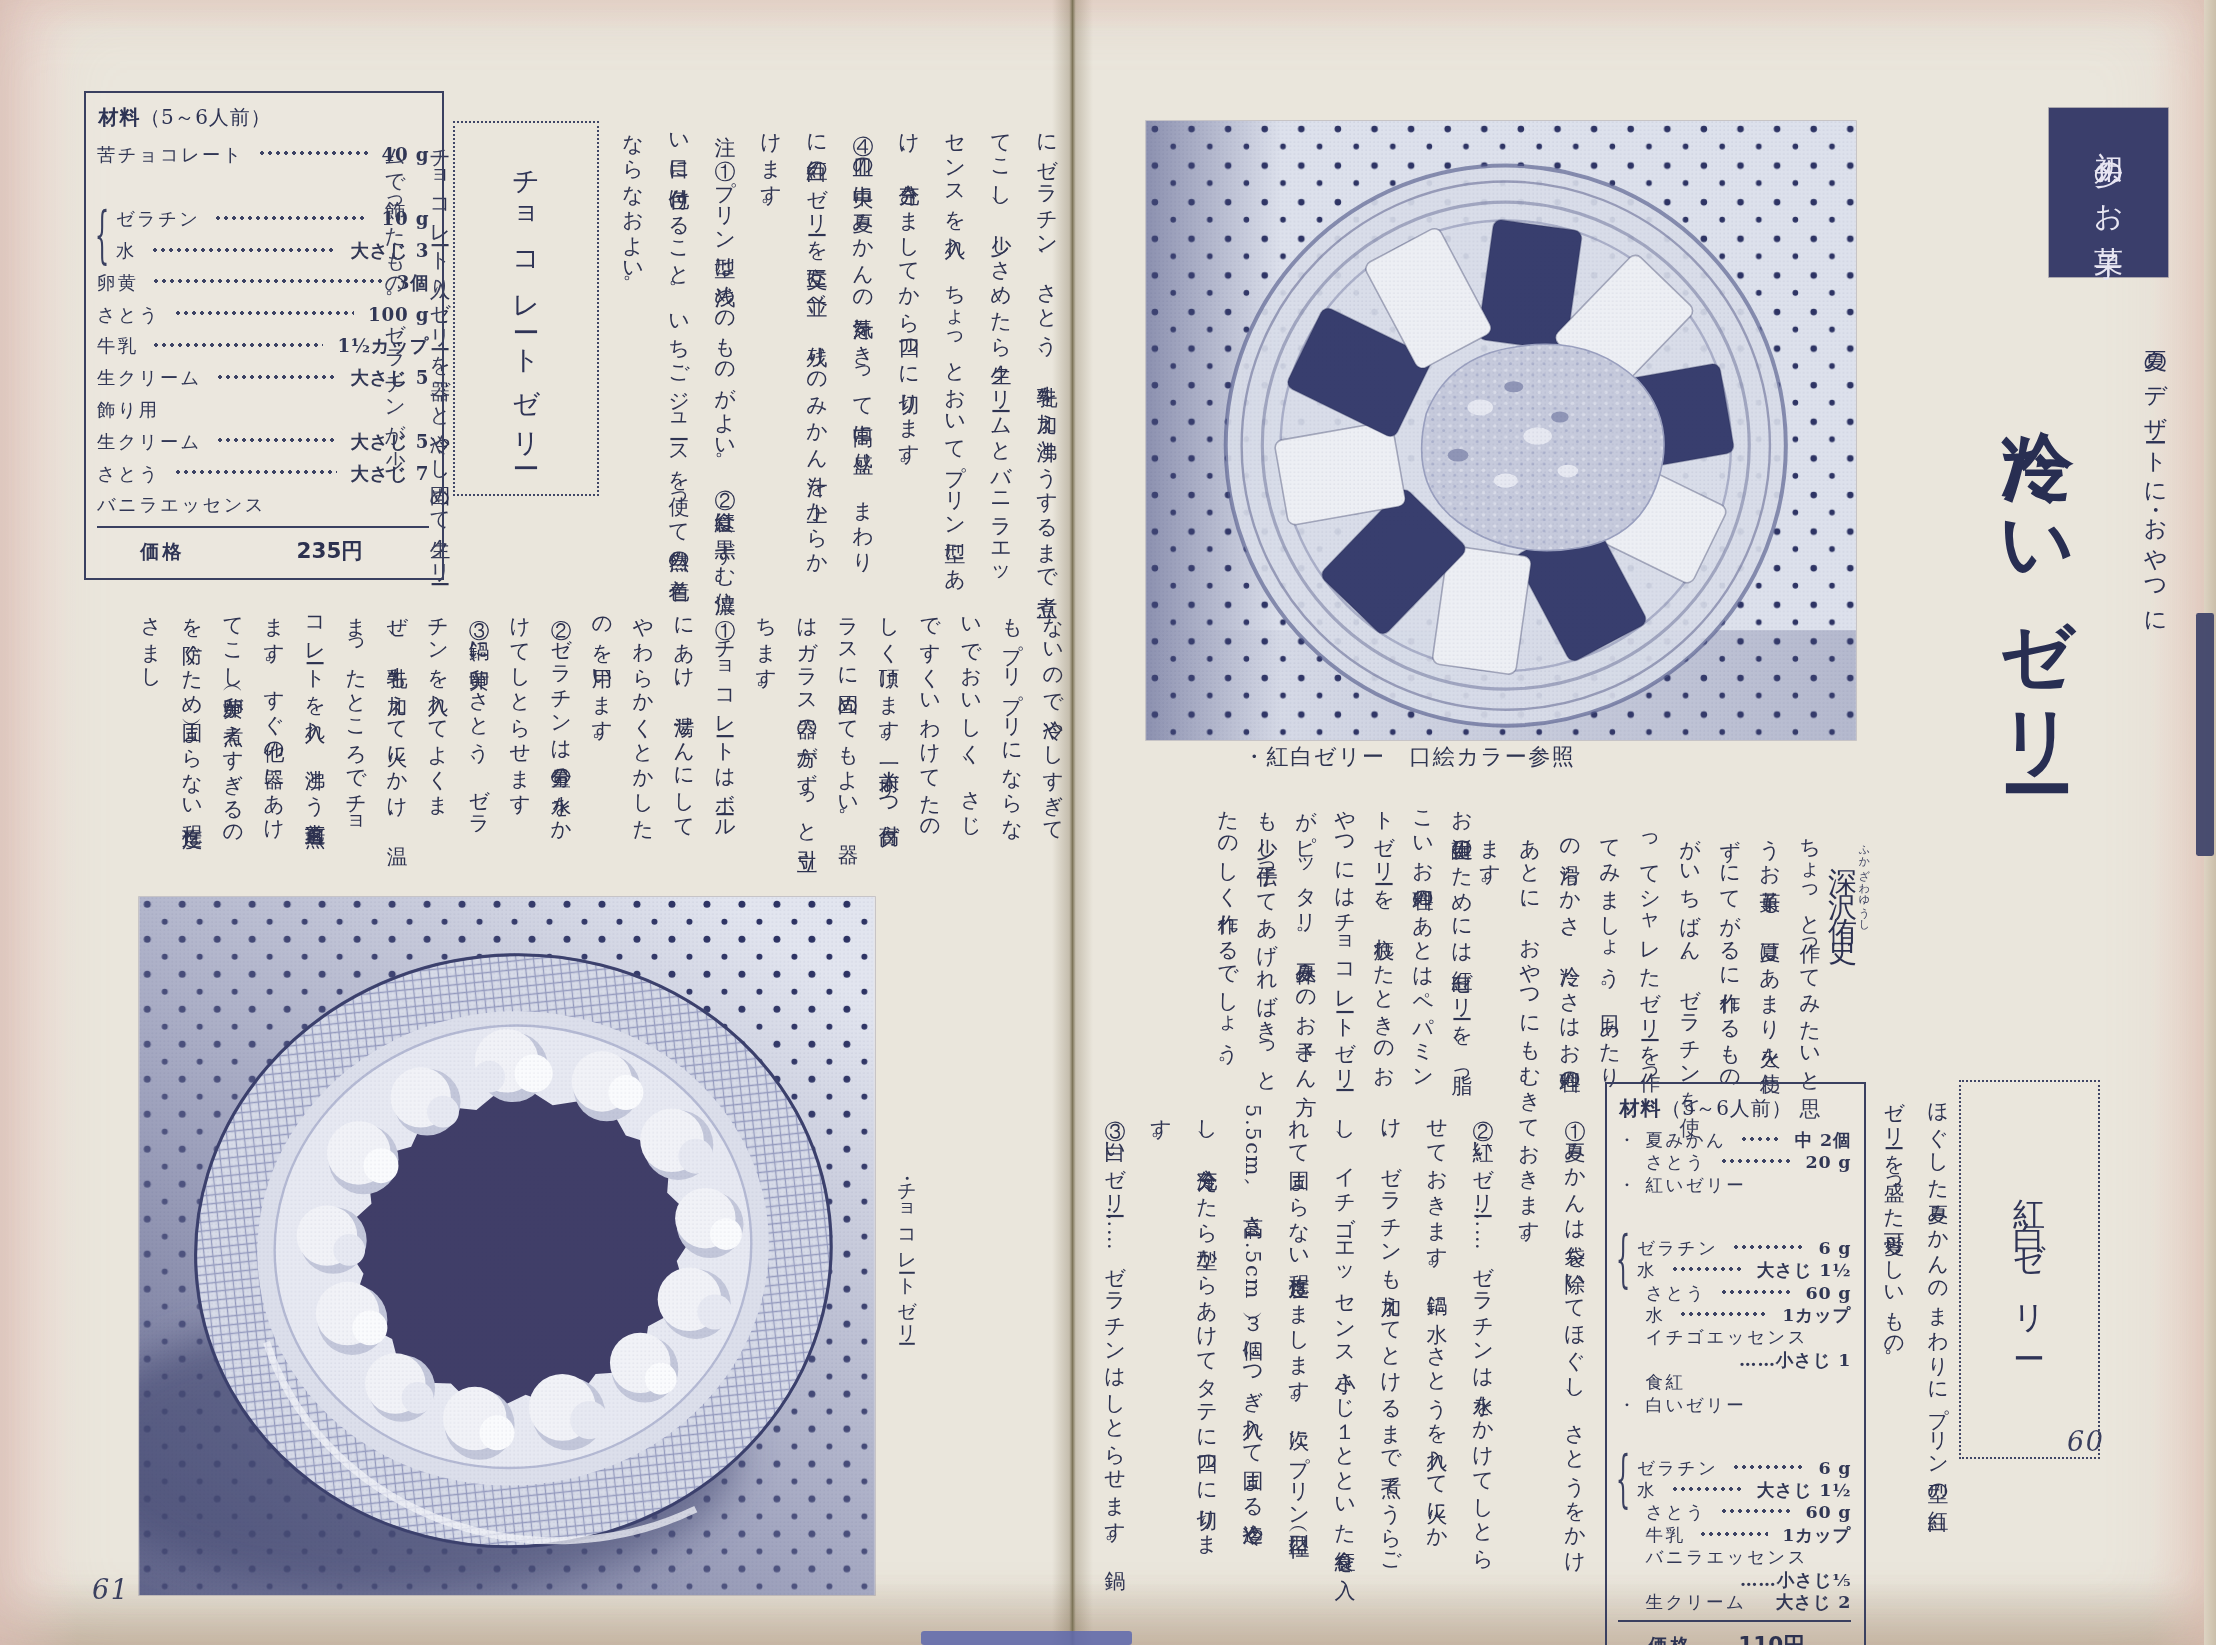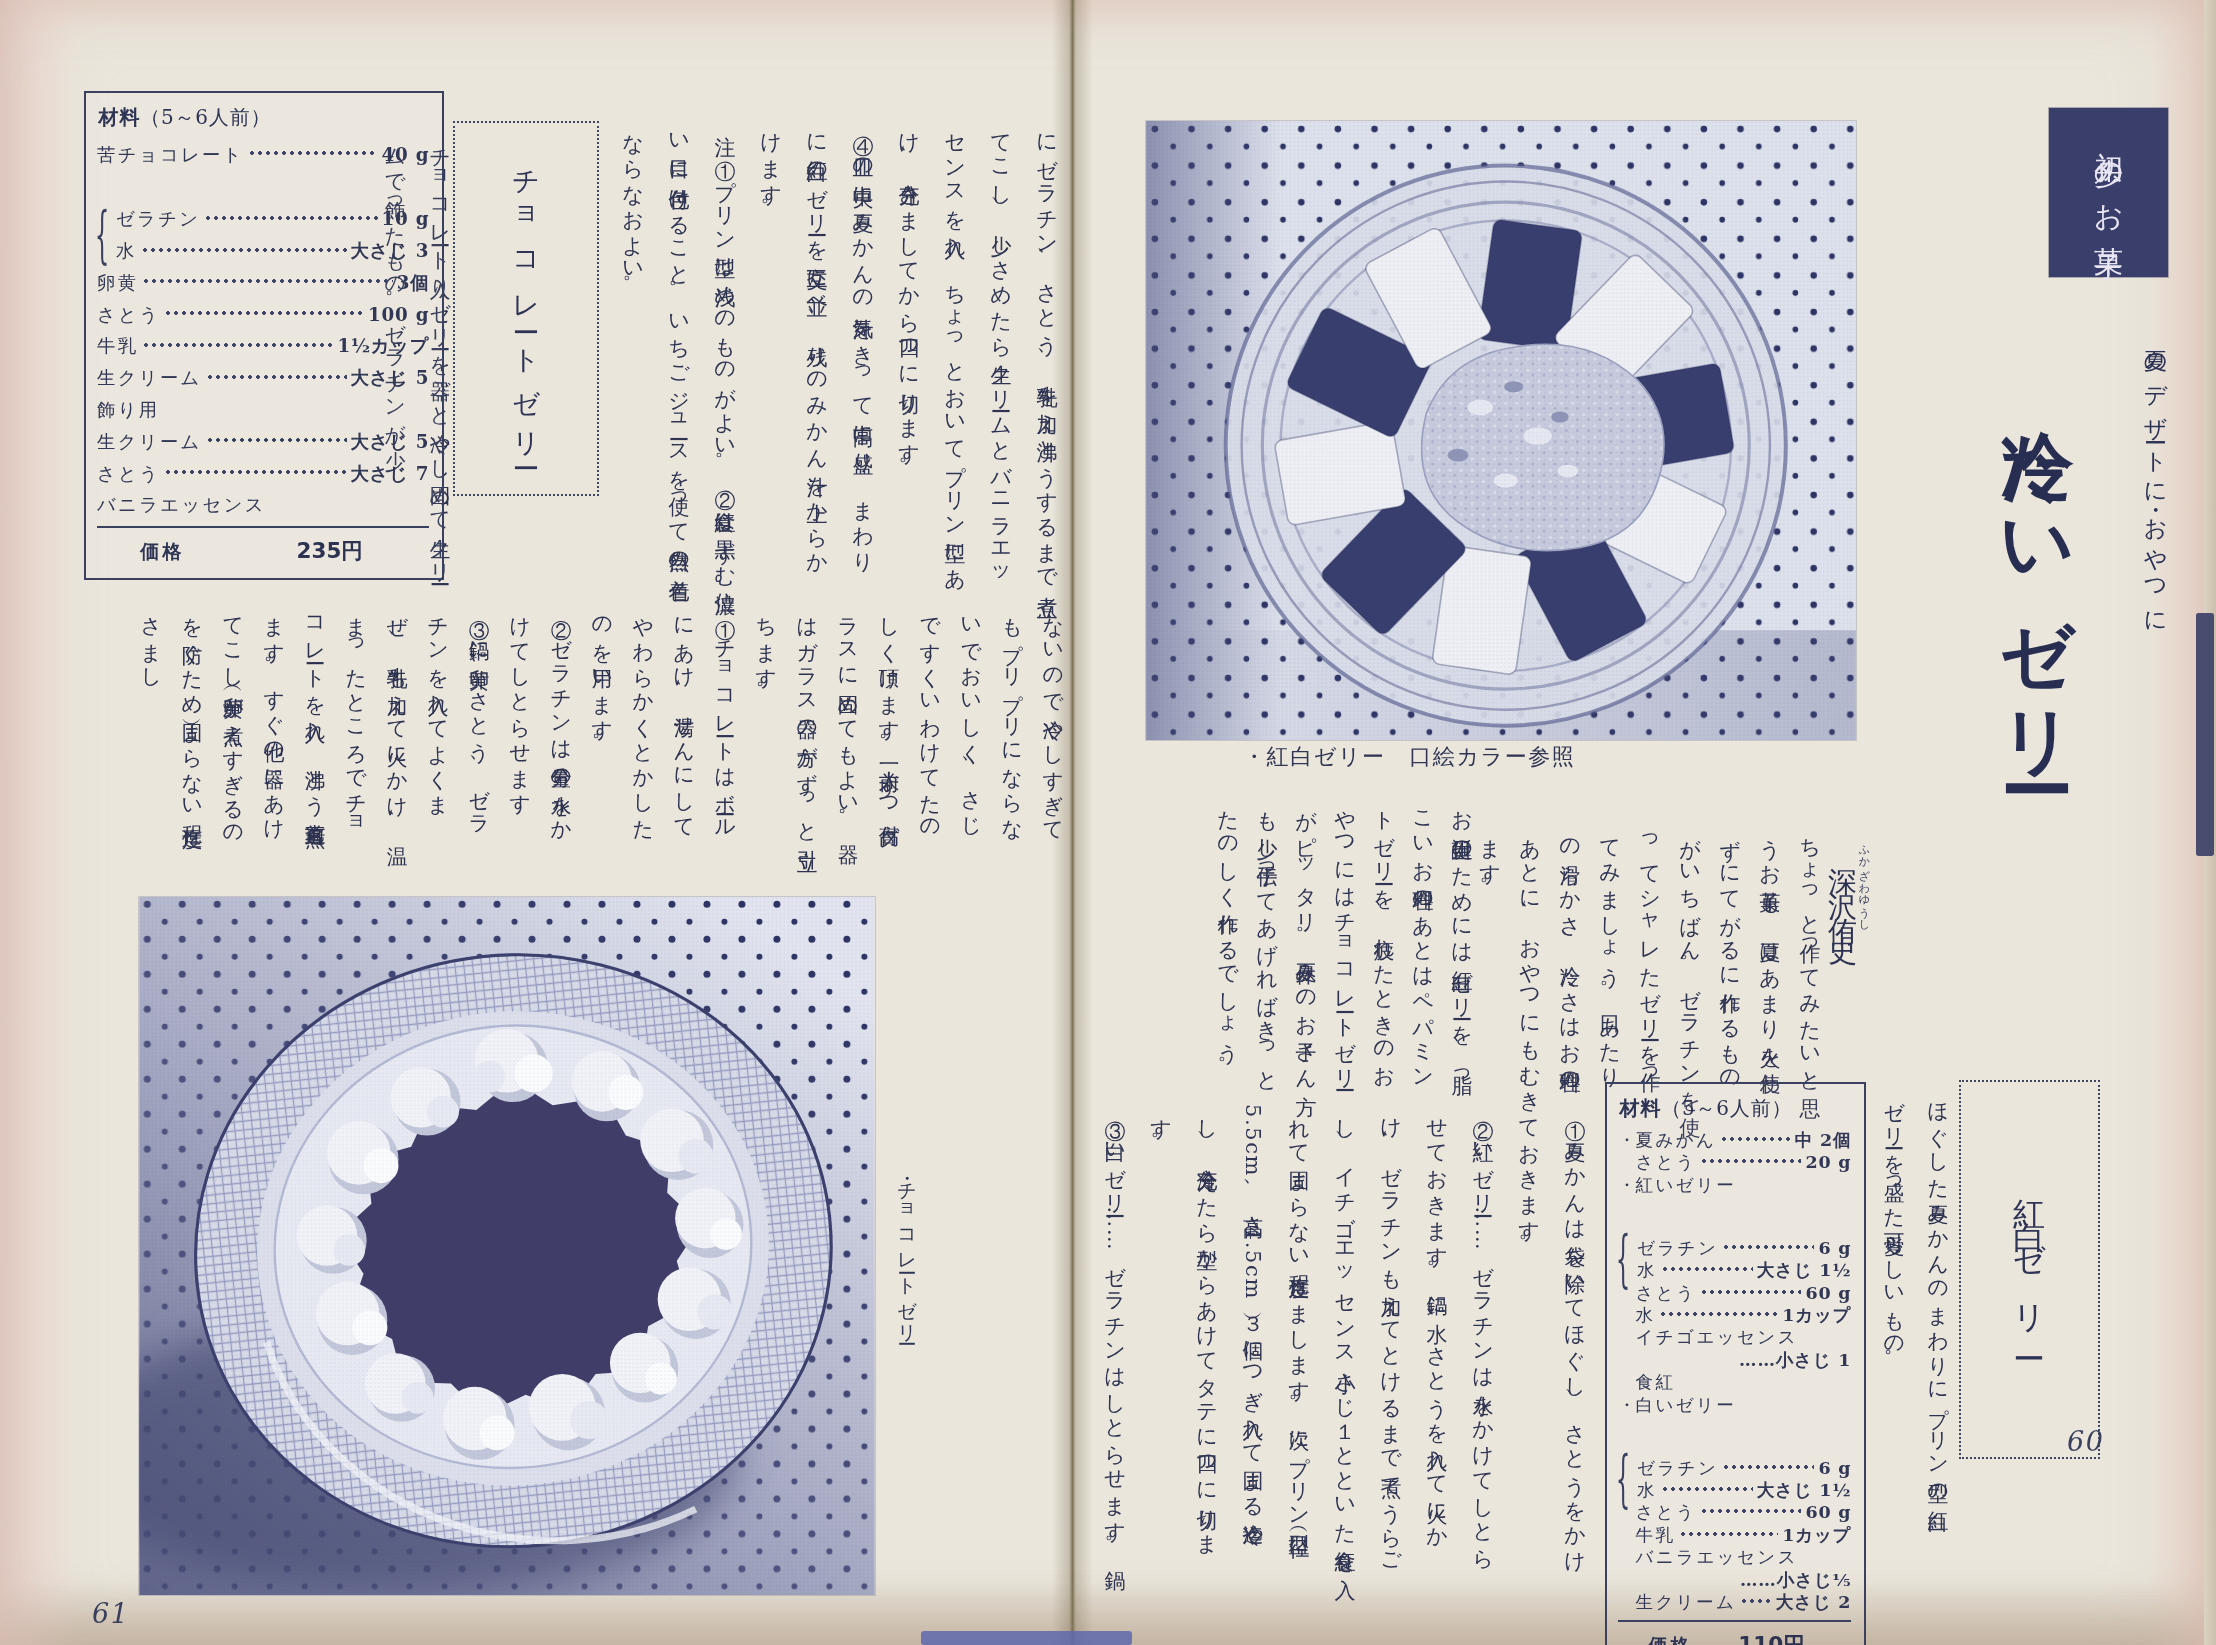--- a/index.html
+++ b/index.html
@@ -35,21 +35,21 @@
     writing-mode:vertical-rl;text-orientation:upright;
     color:#2f3456;
   }
   
   .ing-table{
     position:absolute;border:2.4px solid #3a4060;background:rgba(255,255,255,.06);
     padding:9.5px 12.7px 6.4px 11px;box-sizing:border-box;
   }
   .ing-header{font-size:20px;letter-spacing:0.8px;color:#2e3454;margin:1.6px 0 8px 1.6px;}
   .ing-header b{font-weight:bold;}
-  .ing-row{display:flex;align-items:baseline;font-size:17.5px;color:#313755;line-height:20px;}
+  .ing-row{display:flex;align-items:baseline;font-size:17.5px;color:#313755;line-height:20px;gap:10px;}
   .tbl-left .ing-row{font-size:18.3px;line-height:21.5px;margin-bottom:10.3px;}
   .tbl-right .ing-row{margin-bottom:2.4px;}
   .ing-bullet{width:17.5px;flex:0 0 auto;}
   .ing-name{white-space:nowrap;letter-spacing:2.4px;}
   .ing-dots{flex:1 1 auto;height:0.9em;margin:0 4px;
     background-image:radial-gradient(circle,#3d4364 1.7px,rgba(0,0,0,0) 2.1px);
     background-size:8px 8px;background-repeat:repeat-x;background-position:left 60%;}
   .ing-amt{white-space:nowrap;letter-spacing:0.8px;font-weight:bold;}
   .ing-row.cont{justify-content:flex-end;}
   .brace-group{position:relative;padding-left:19px;margin-top:43px;}
@@ -483,21 +483,21 @@
             <circle cx="-8" cy="-6" r="38" fill="#f1f2f7"></circle>
             <circle cx="20" cy="12" r="20" fill="#e7e9f2"></circle>
           </g>
       </g>
       <path d="M160 560 A 380 350 0 0 0 700 770" fill="none" stroke="#f2f3f8" stroke-width="9" opacity=".75"></path>
       <rect width="925" height="878" fill="url(#halftone)" opacity=".13"></rect>
     </svg>
   </div>
   <div class="vtext" id="caption-choco">・チョコレートゼリー</div>
 
-  <div class="pagenum" style="left:92px;top:1574px;margin-top:24px;">61</div>
+  <div class="pagenum" style="left:92px;top:1574px;">61</div>
 
   <div id="gutter"></div>
   <div id="edge-right-strip"></div>
   <div id="edge-right-navy"></div>
   <div id="edge-bottom-blue"></div>
 
 </div>
 
 
 </body></html>

